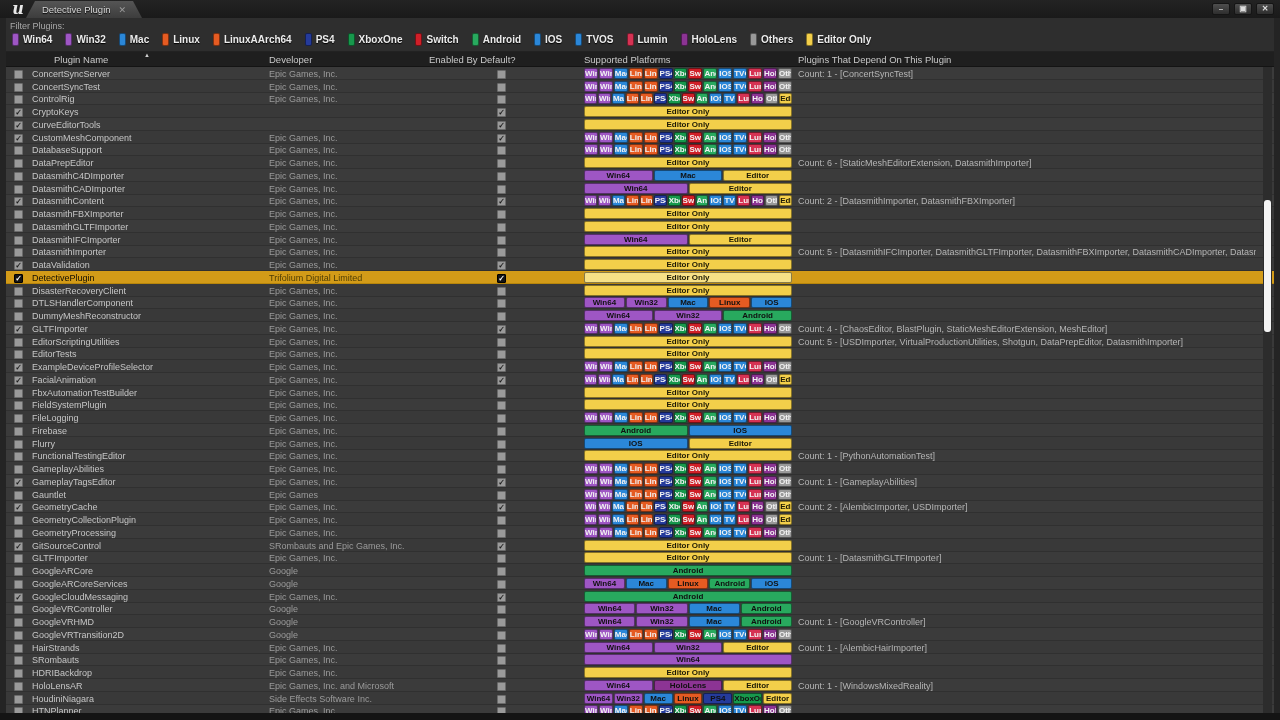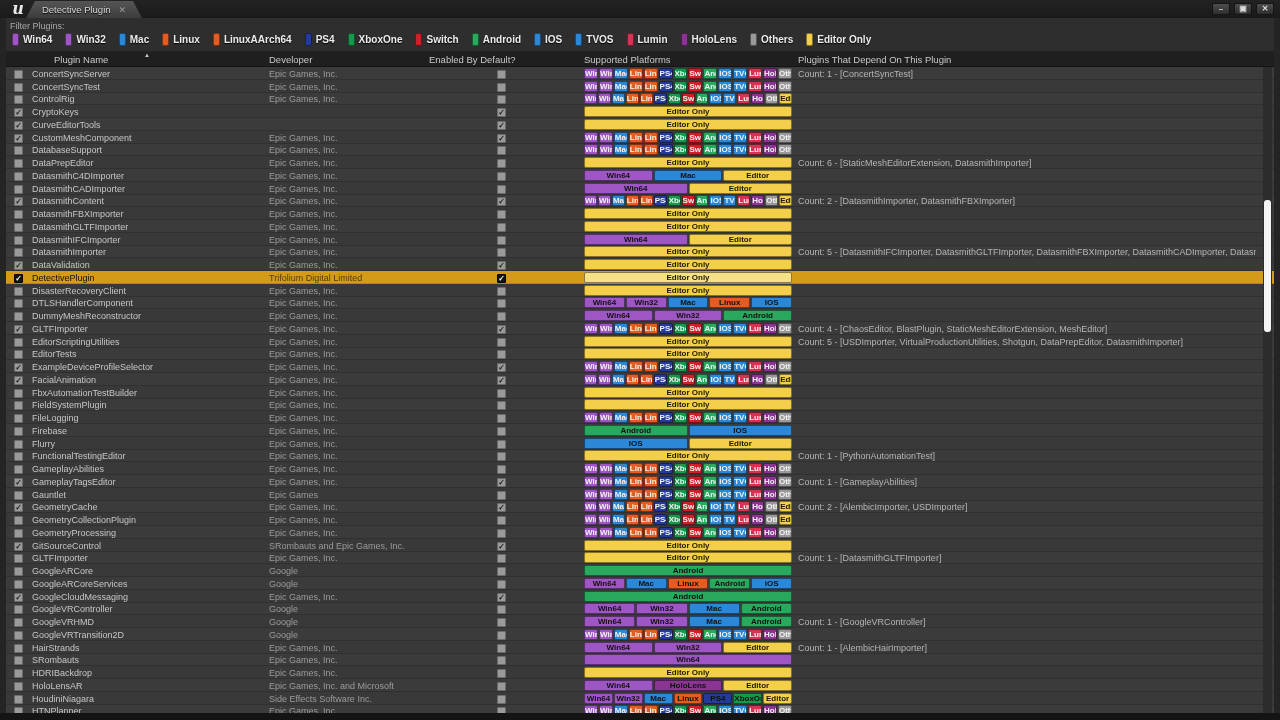--- a/index.html
+++ b/index.html
@@ -1161,20 +1161,21 @@
     <span class="cell-name">HoloLensAR</span>
     <span class="cell-dev">Epic Games, Inc. and Microsoft</span>
     <span class="cell-en">
             <span class="cb"></span>
           </span>
     <span class="cell-plat">
             <div class="badge" style="background: rgb(158, 86, 196); color: rgb(16, 16, 16);">Win64</div>
             <div class="badge" style="background: rgb(140, 52, 148); color: rgb(16, 16, 16);">HoloLens</div>
             <div class="badge" style="background: rgb(243, 207, 74); color: rgb(29, 26, 5);">Editor</div>
           </span>
+    <span class="cell-dep">Count: 1  -  [WindowsMixedReality]</span>
   </div>
 
   <div class="row">
     <span class="cell-cb">
             <span class="cb"></span>
           </span>
     <span class="cell-name">HoudiniNiagara</span>
     <span class="cell-dev">Side Effects Software Inc.</span>
     <span class="cell-en">
             <span class="cb"></span>

